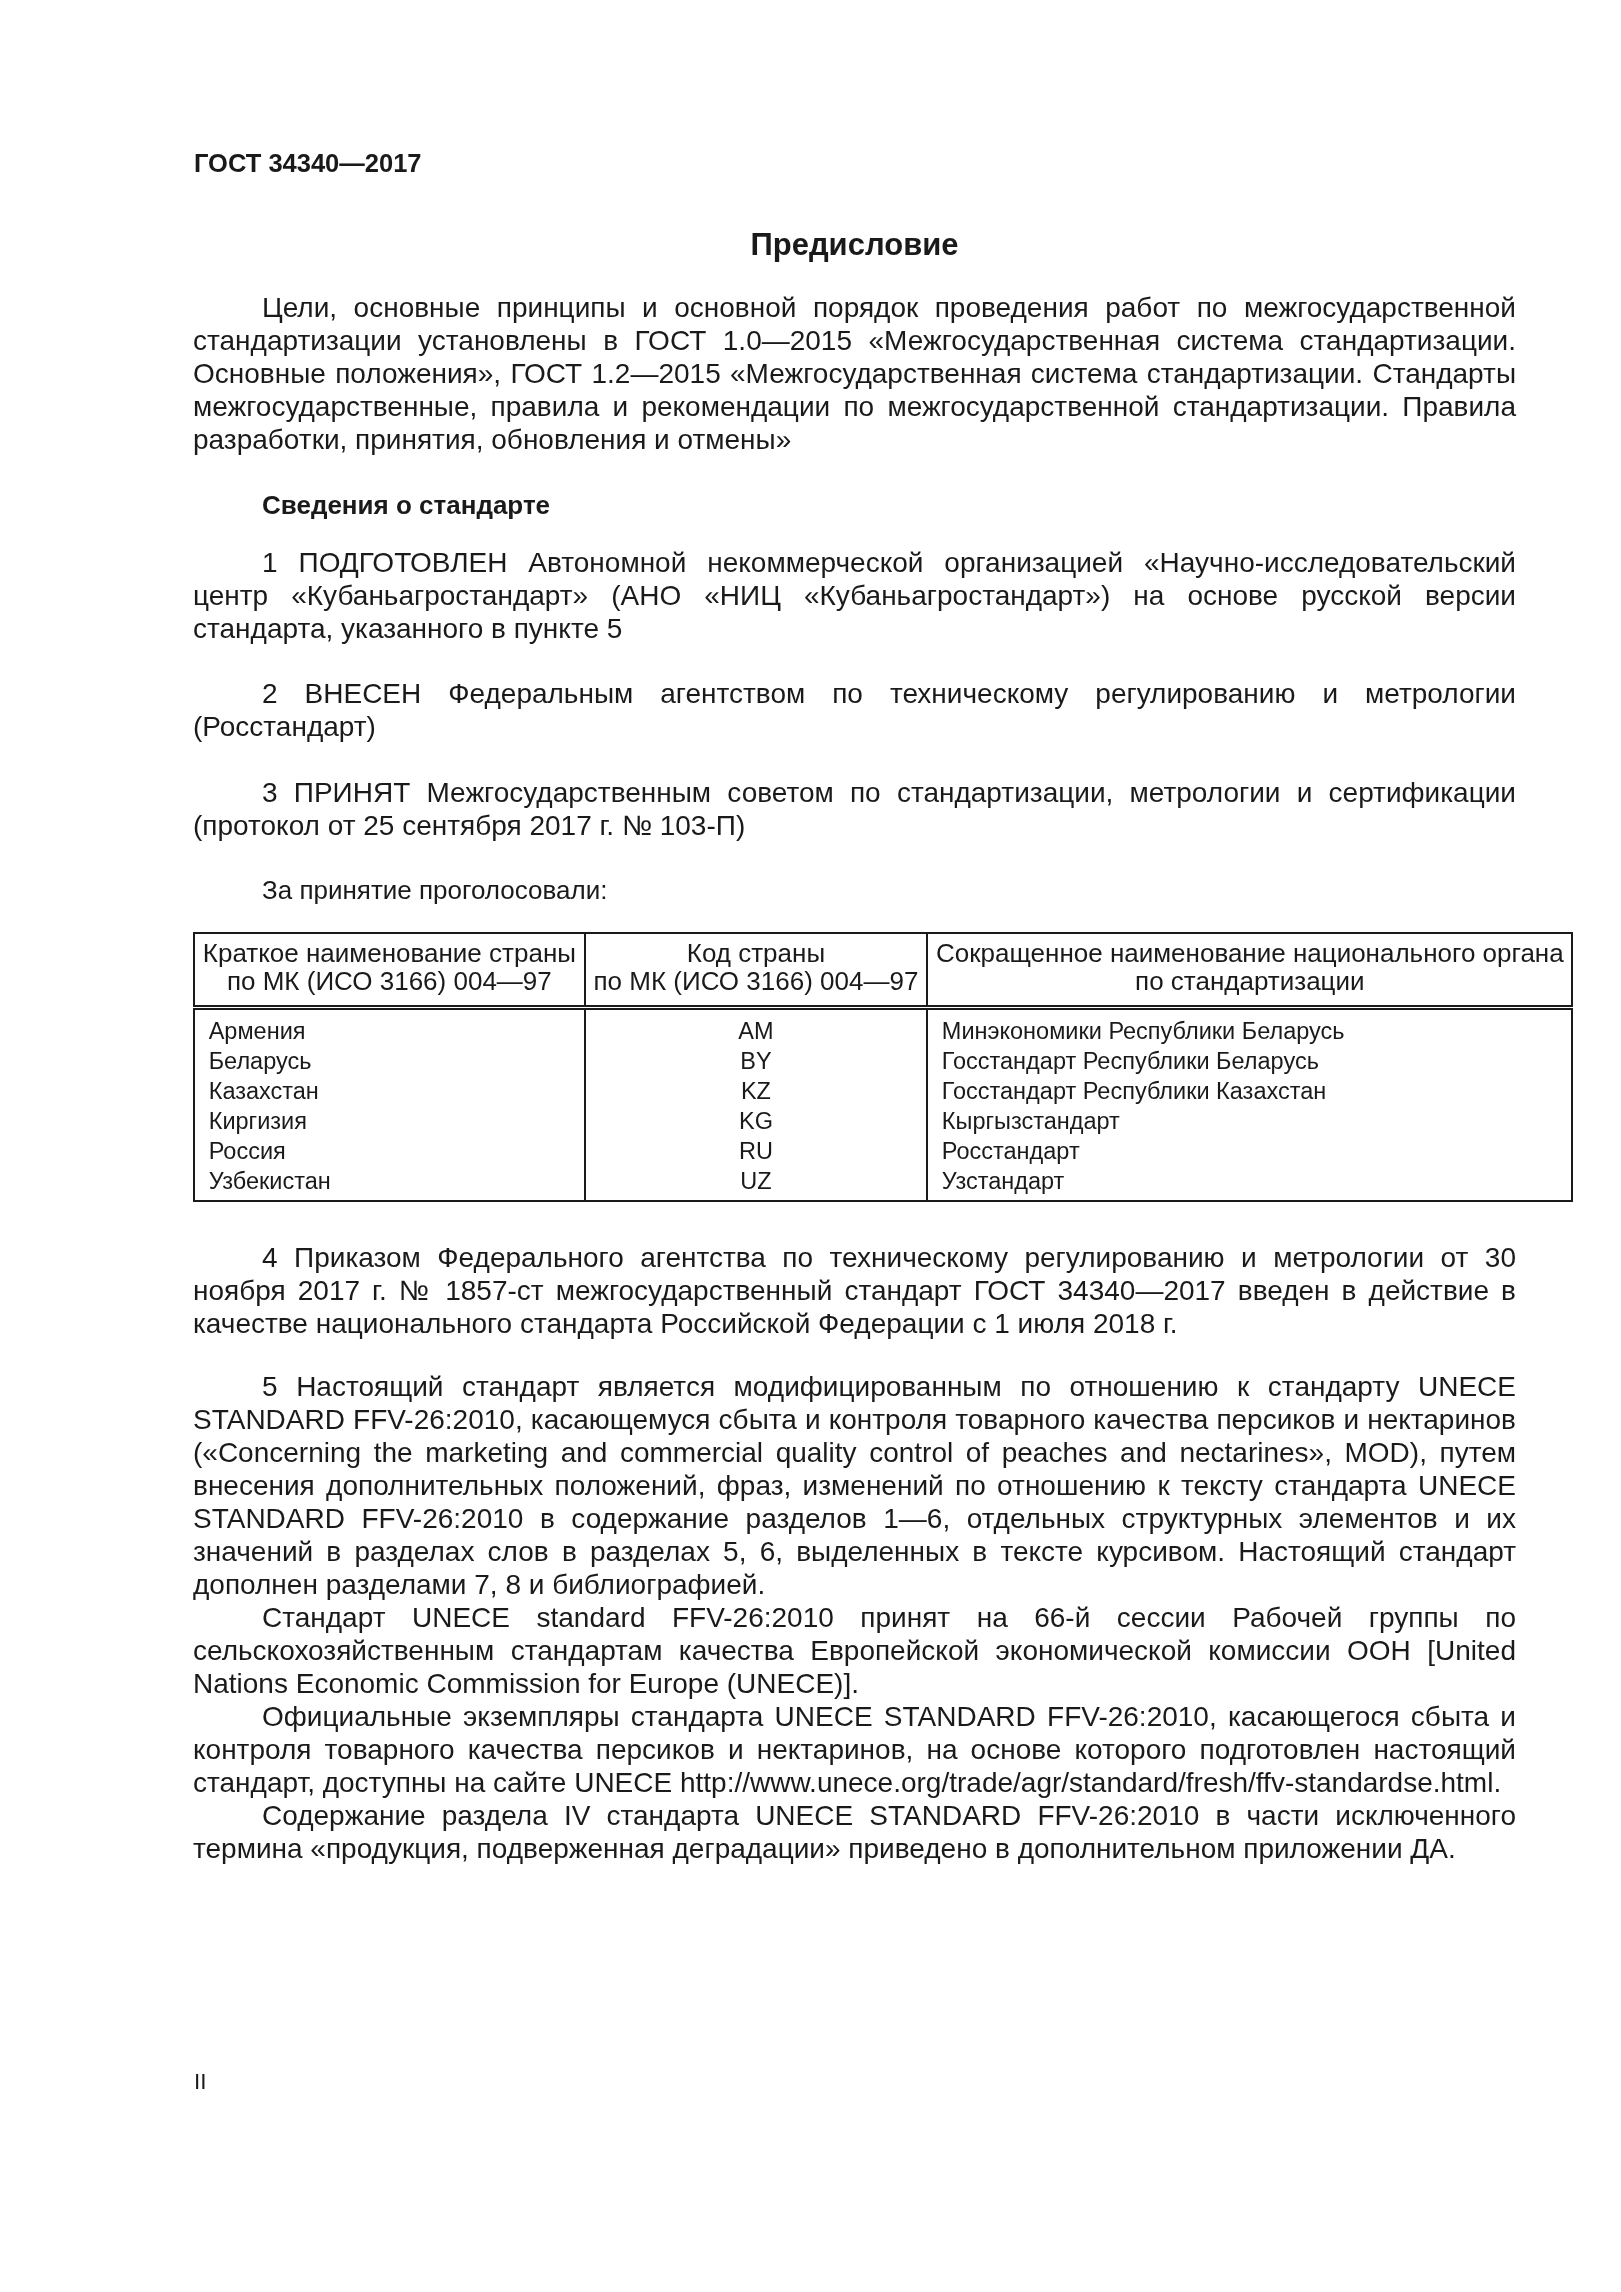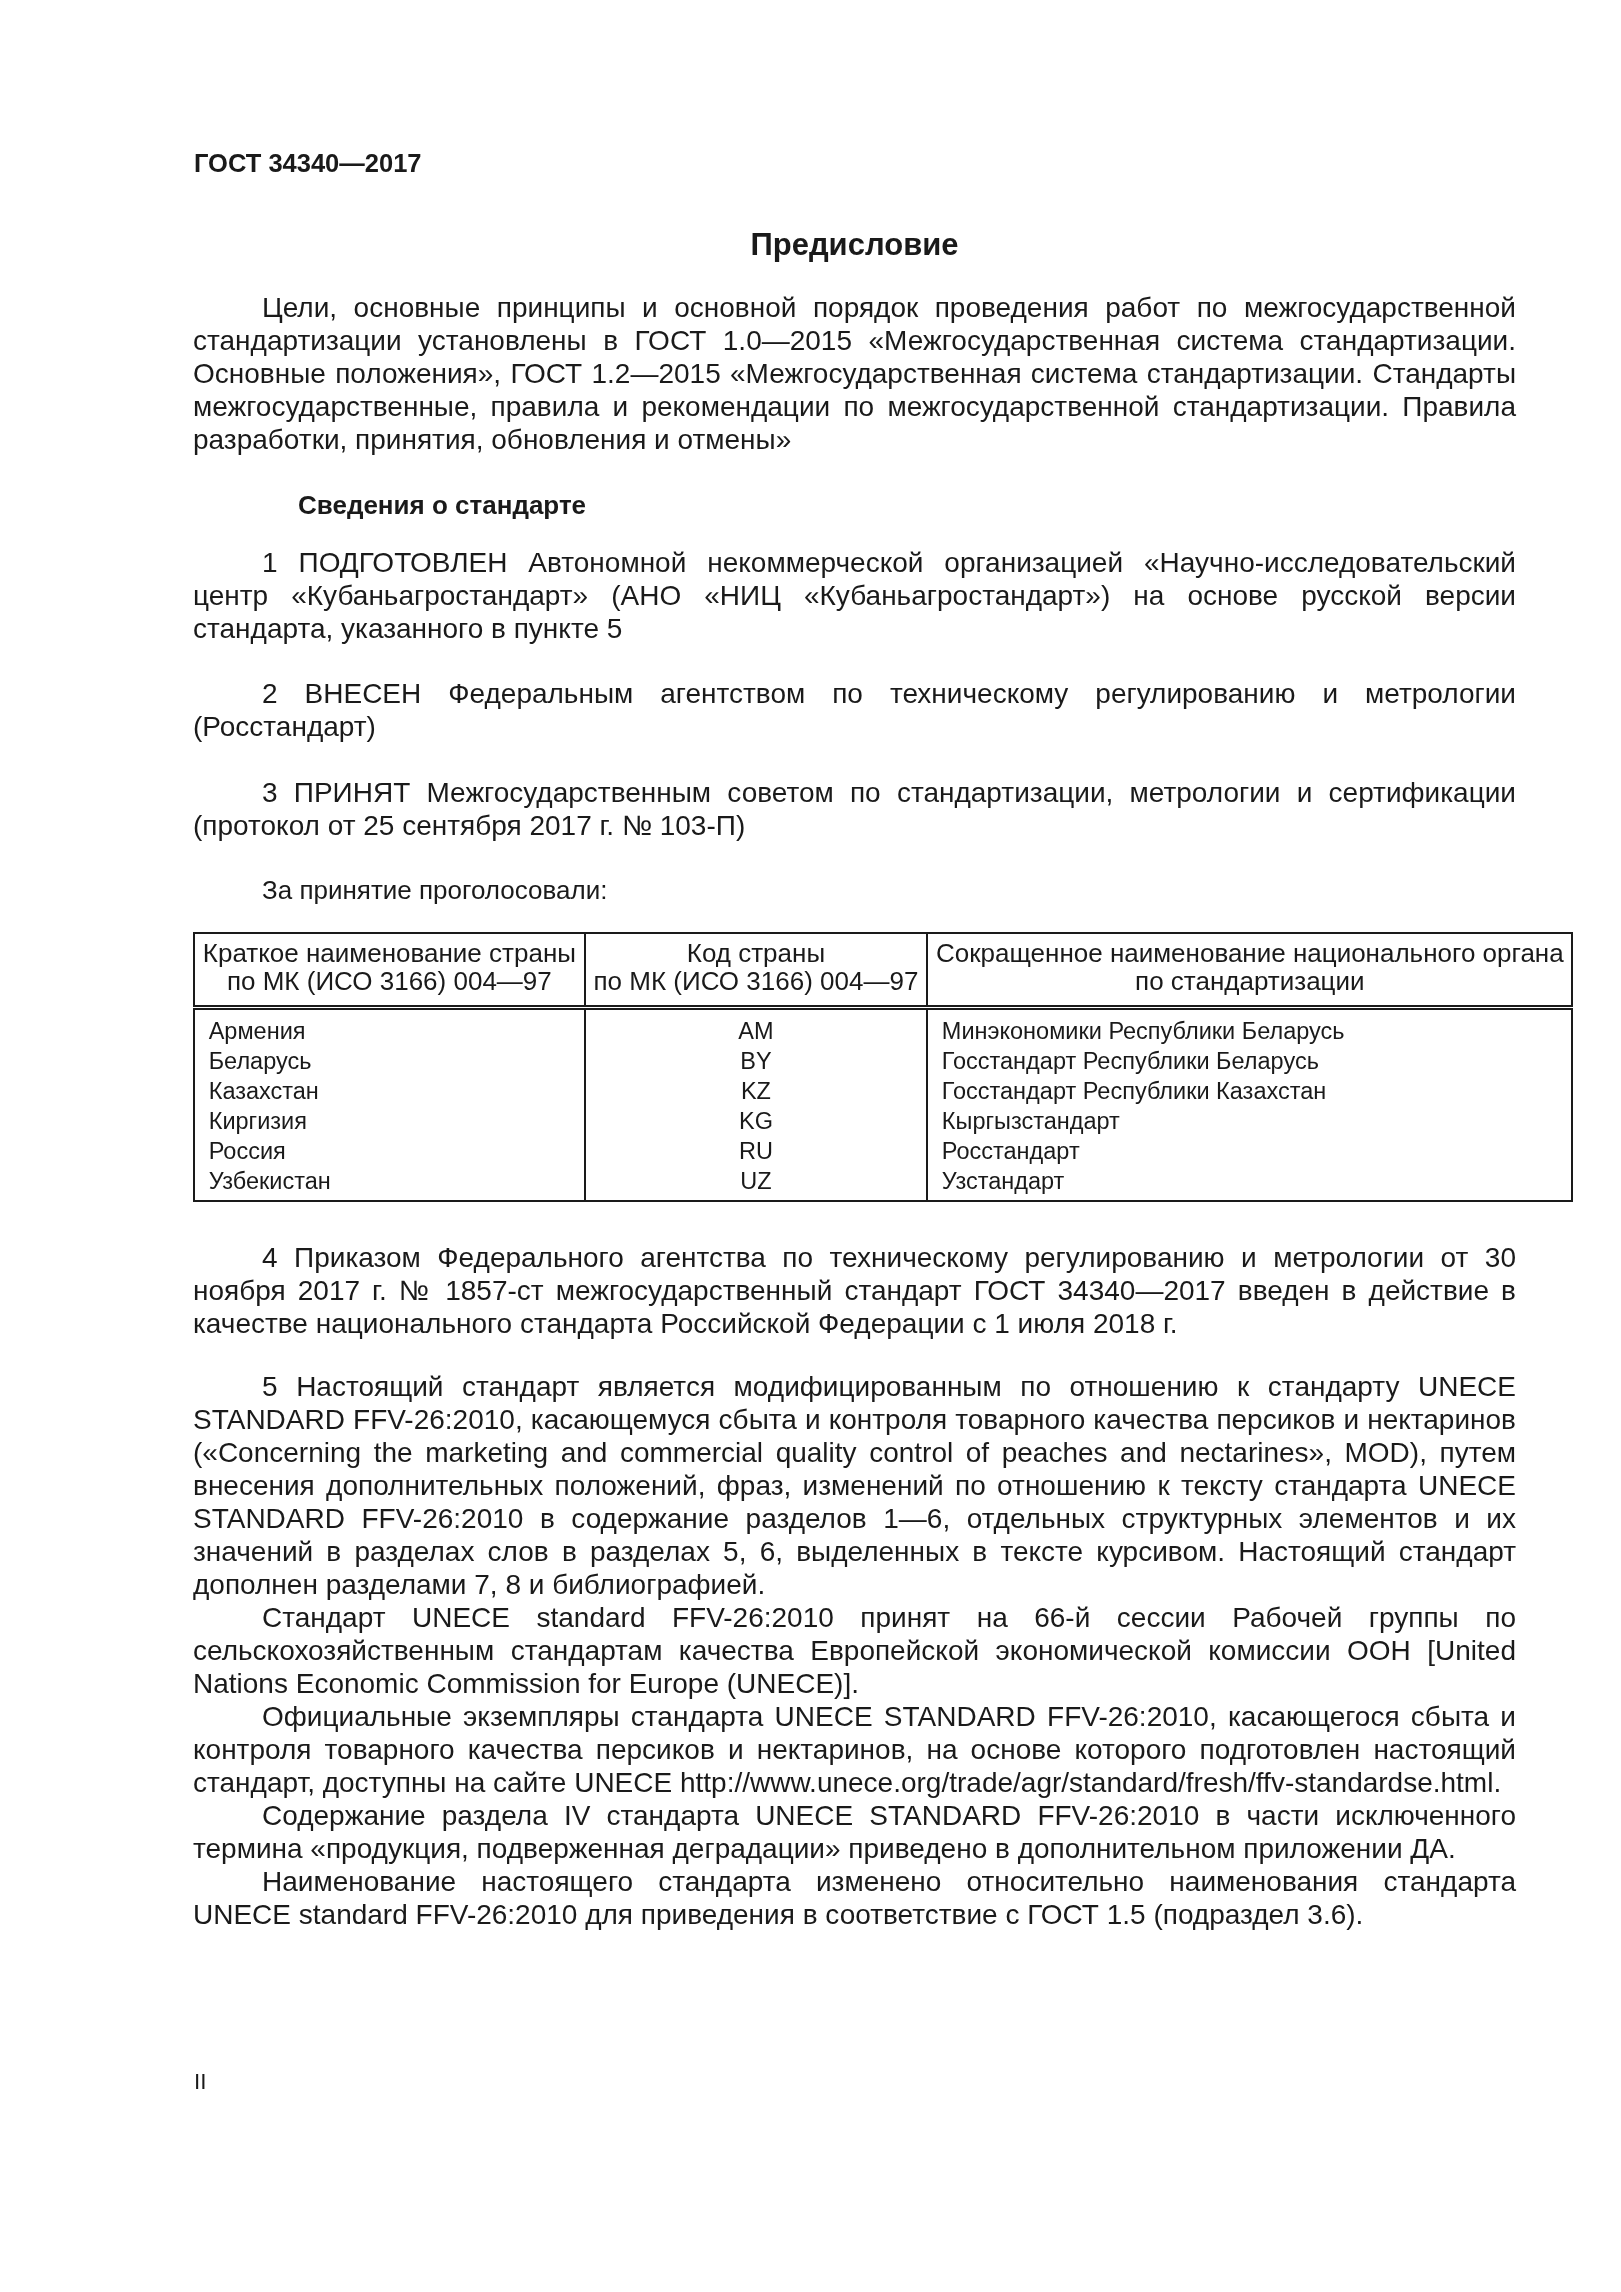--- a/index.html
+++ b/index.html
@@ -30,21 +30,21 @@
 <body>
 
 <div class="abs header">ГОСТ 34340—2017</div>
 
 <div class="abs title">Предисловие</div>
 
 <div class="abs text" style="top:291px;">
   <p class="last-left">Цели, основные принципы и основной порядок проведения работ по межгосударственной стандартизации установлены в ГОСТ 1.0—2015 «Межгосударственная система стандартизации. Основные положения», ГОСТ 1.2—2015 «Межгосударственная система стандартизации. Стандарты межгосударственные, правила и рекомендации по межгосударственной стандартизации. Правила разработки, принятия, обновления и отмены»</p>
 </div>
 
-<div class="abs sub" style="top:489px;margin-left:36px;">Сведения о стандарте</div>
+<div class="abs sub" style="top:489px;">Сведения о стандарте</div>
 
 <div class="abs text" style="top:546px;">
   <p class="last-left">1 ПОДГОТОВЛЕН Автономной некоммерческой организацией «Научно-исследовательский центр «Кубаньагростандарт» (АНО «НИЦ «Кубаньагростандарт») на основе русской версии стандарта, указанного в пункте 5</p>
 </div>
 
 <div class="abs text" style="top:677px;">
   <p class="last-left">2 ВНЕСЕН Федеральным агентством по техническому регулированию и метрологии (Росстандарт)</p>
 </div>
 
 <div class="abs text" style="top:776px;">
@@ -102,17 +102,16 @@
 
 <div class="abs text" style="top:1241px;">
   <p class="last-left">4 Приказом Федерального агентства по техническому регулированию и метрологии от 30 ноября 2017 г. № 1857-ст межгосударственный стандарт ГОСТ 34340—2017 введен в действие в качестве национального стандарта Российской Федерации с 1 июля 2018 г.</p>
 </div>
 
 <div class="abs text" style="top:1370px;">
   <p class="last-left">5 Настоящий стандарт является модифицированным по отношению к стандарту UNECE STANDARD FFV-26:2010, касающемуся сбыта и контроля товарного качества персиков и нектаринов («Concerning the marketing and commercial quality control of peaches and nectarines», MOD), путем внесения дополнительных положений, фраз, изменений по отношению к тексту стандарта UNECE STANDARD FFV-26:2010 в содержание разделов 1—6, отдельных структурных элементов и их значений в разделах слов в разделах 5, 6, выделенных в тексте курсивом. Настоящий стандарт дополнен разделами 7, 8 и библиографией.</p>
   <p class="last-left">Стандарт UNECE standard FFV-26:2010 принят на 66-й сессии Рабочей группы по сельскохозяйственным стандартам качества Европейской экономической комиссии ООН [United Nations Economic Commission for Europe (UNECE)].</p>
   <p class="last-left">Официальные экземпляры стандарта UNECE STANDARD FFV-26:2010, касающегося сбыта и контроля товарного качества персиков и нектаринов, на основе которого подготовлен настоящий стандарт, доступны на сайте UNECE http://www.unece.org/trade/agr/standard/fresh/ffv-standardse.html.</p>
   <p class="last-left">Содержание раздела IV стандарта UNECE STANDARD FFV-26:2010 в части исключенного термина «продукция, подверженная деградации» приведено в дополнительном приложении ДА.</p>
-  <p class="last-left">Наименование настоящего стандарта изменено относительно наименования стандарта UNECE standard FFV-26:2010 для приведения в соответствие с ГОСТ 1.5 (подраздел 3.6).</p>
 </div>
 
 <div class="abs pagenum">II</div>
 
 
 </body></html>

